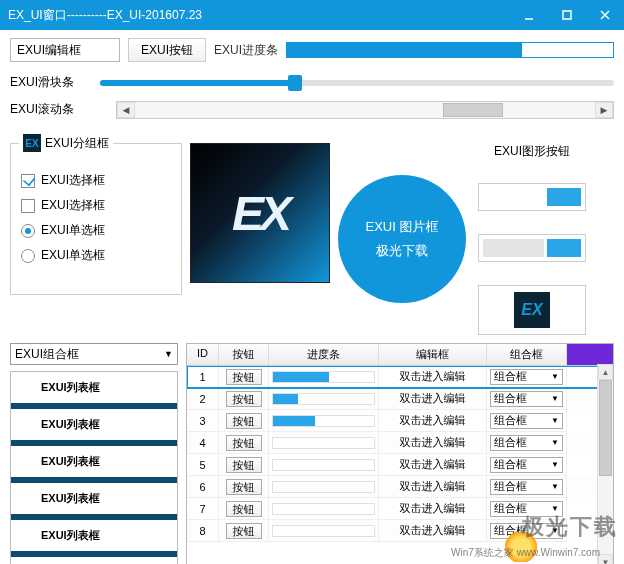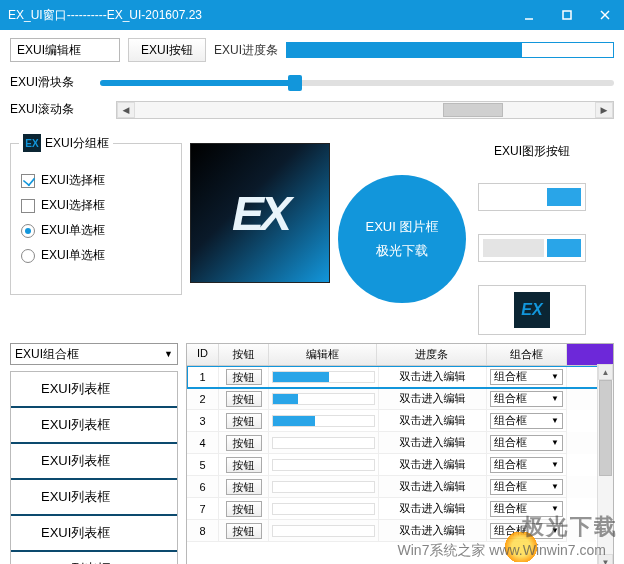--- a/index.html
+++ b/index.html
@@ -50,21 +50,21 @@
 .cbox { height:18px; }
 .superbtn-group { border:1px solid #ccc; padding:6px 4px 4px; text-align:center; position:relative; }
 .superbtn { width:36px; height:36px; background:#0b2533; display:inline-flex; align-items:center; justify-content:center; font-size:16px; font-weight:bold; font-style:italic; color:#1296db; margin-bottom:2px; }
 .superlabel { font-size:11px; }
 
 .row5 { display:flex; gap:8px; height:228px; }
 .combobox { width:168px; height:22px; border:1px solid #999; background:#fff; display:flex; align-items:center; padding:0 4px; font-size:12px; cursor:pointer; position:relative; }
 .combobox::after { content:'▼'; position:absolute; right:4px; font-size:9px; }
 .leftcol { width:168px; display:flex; flex-direction:column; gap:6px; }
 .listbox { flex:1; border:1px solid #bbb; background:#fff; overflow:hidden; }
-.listbox .li { padding:8px 0 8px 30px; font-size:13px; border-bottom:2px solid #0c4a6e; }
+.listbox .li { padding:8px 0 8px 30px; font-size:11px; border-bottom:6px solid #0c4a6e;font-weight:bold; }
 
 .tablewrap { flex:1; border:1px solid #b8b8b8; overflow:hidden; position:relative; }
 .thead { display:flex; background:#6d28d9; border-bottom:1px solid #ccc; }
 .th { font-size:11px; padding:3px 4px; border-right:1px solid #ddd; text-align:center; background:linear-gradient(#fdfdfd,#ececec); }
 .tbody { overflow-y:auto; height:202px; }
 .tr { display:flex; height:22px; }
 .tr:nth-child(odd) { background:#fff; }
 .tr:nth-child(even) { background:#fdfdfd; }
 .tr.sel { outline:2px solid #1296db; outline-offset:-1px; }
 .td { font-size:11px; padding:2px 3px; border-right:1px solid #eee; border-bottom:1px solid #eee; display:flex; align-items:center; justify-content:center; overflow:hidden; }
@@ -73,21 +73,21 @@
 .td .minipg .f { height:100%; background:#29a5e8; }
 .td .minicombo { width:100%; border:1px solid #aaa; background:#fff; height:16px; font-size:11px; display:flex; align-items:center; padding:0 3px; position:relative; }
 .td .minicombo::after { content:'▼'; position:absolute; right:3px; font-size:8px; }
 
 .c-id { width:32px; } .c-btn{ width:50px; } .c-pg{ width:110px; } .c-edit{ width:108px; } .c-combo{ width:80px; }
 .scrollbar-v { position:absolute; right:0; top:20px; bottom:0; width:16px; background:#f4f4f4; border-left:1px solid #ddd; }
 .scrollbar-v .sbtn { height:16px; background:#eee; border:1px solid #ddd; display:flex; align-items:center; justify-content:center; font-size:8px; color:#666; }
 .scrollbar-v .strack { position:absolute; top:16px; bottom:16px; left:0; right:0; }
 .scrollbar-v .sthumb { position:absolute; left:1px; right:1px; background:#ccc; border:1px solid #bbb; }
 .wm1 { position:absolute; right:6px; bottom:22px; font-size:22px; color:rgba(60,60,60,0.55); font-weight:bold; letter-spacing:2px; pointer-events:none; }
-.wm2 { position:absolute; right:18px; bottom:4px; font-size:14px; color:rgba(80,80,80,0.7); pointer-events:none; }
+.wm2 { position:absolute; right:24px; bottom:4px; font-size:10px; color:rgba(80,80,80,0.7); pointer-events:none; }
 .wm3 { position:absolute; right:86px; bottom:2px; width:34px; height:30px; background:radial-gradient(circle,#ffdd55 40%,#ff9900 70%,transparent 72%); opacity:0.9; pointer-events:none; }
 </style>
 </head>
 <body>
 
 <div class="titlebar">
   <span>EX_UI窗口----------EX_UI-201607.23</span>
   <span class="spacer"></span>
   <div class="winbtn">
       <svg viewBox="0 0 12 12">
@@ -200,22 +200,22 @@
           <div class="li">EXUI列表框</div>
           <div class="li">EXUI列表框</div>
           <div class="li">EXUI列表框</div>
         </div>
     </div>
 
     <div class="tablewrap">
       <div class="thead">
         <div class="th c-id">ID</div>
         <div class="th c-btn">按钮</div>
+        <div class="th c-pg">进度条</div>
         <div class="th c-edit">编辑框</div>
-        <div class="th c-pg">进度条</div>
         <div class="th c-combo">组合框</div>
       </div>
       <div class="tbody" id="tbody">
           <div class="tr sel">
             <div class="td c-id">1</div>
             <div class="td c-btn">
               <button class="minibtn">按钮</button>
             </div>
             <div class="td c-pg">
               <div class="minipg">

